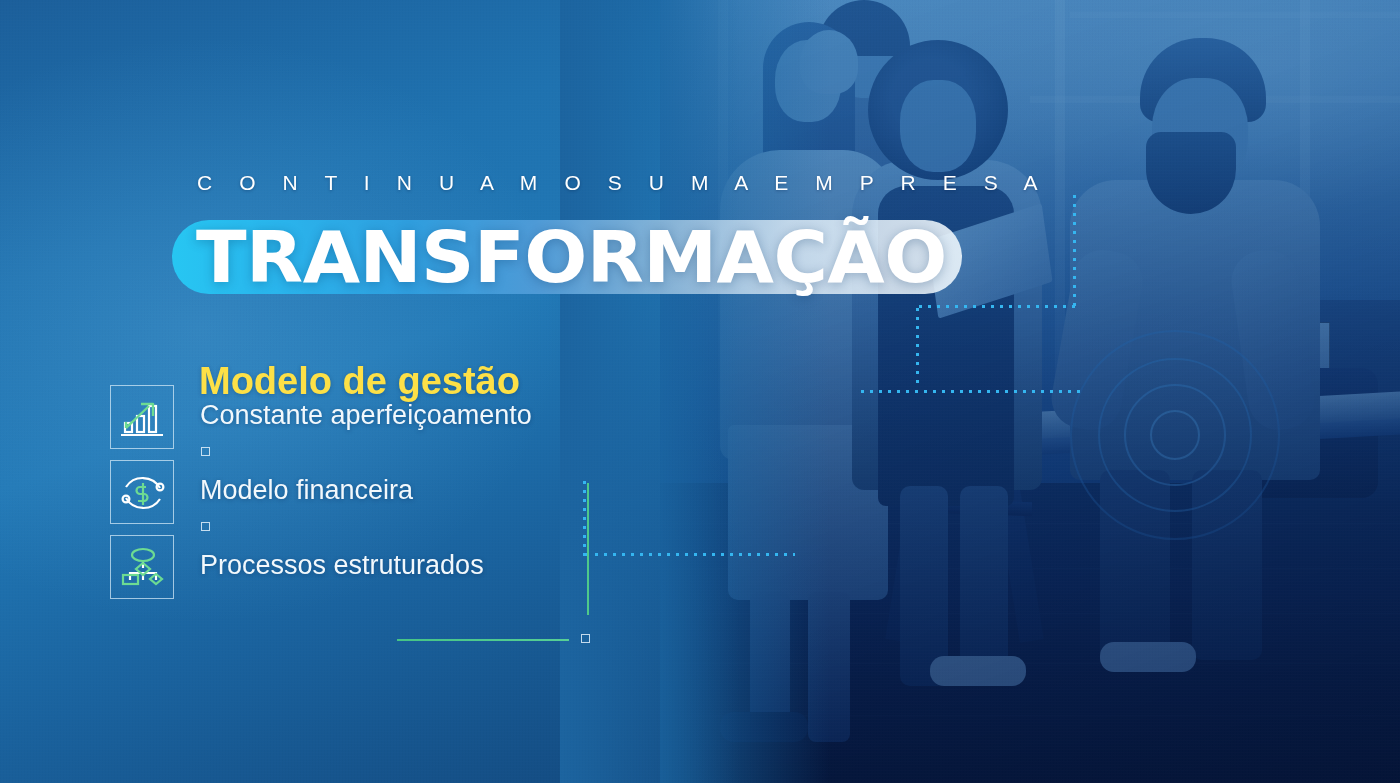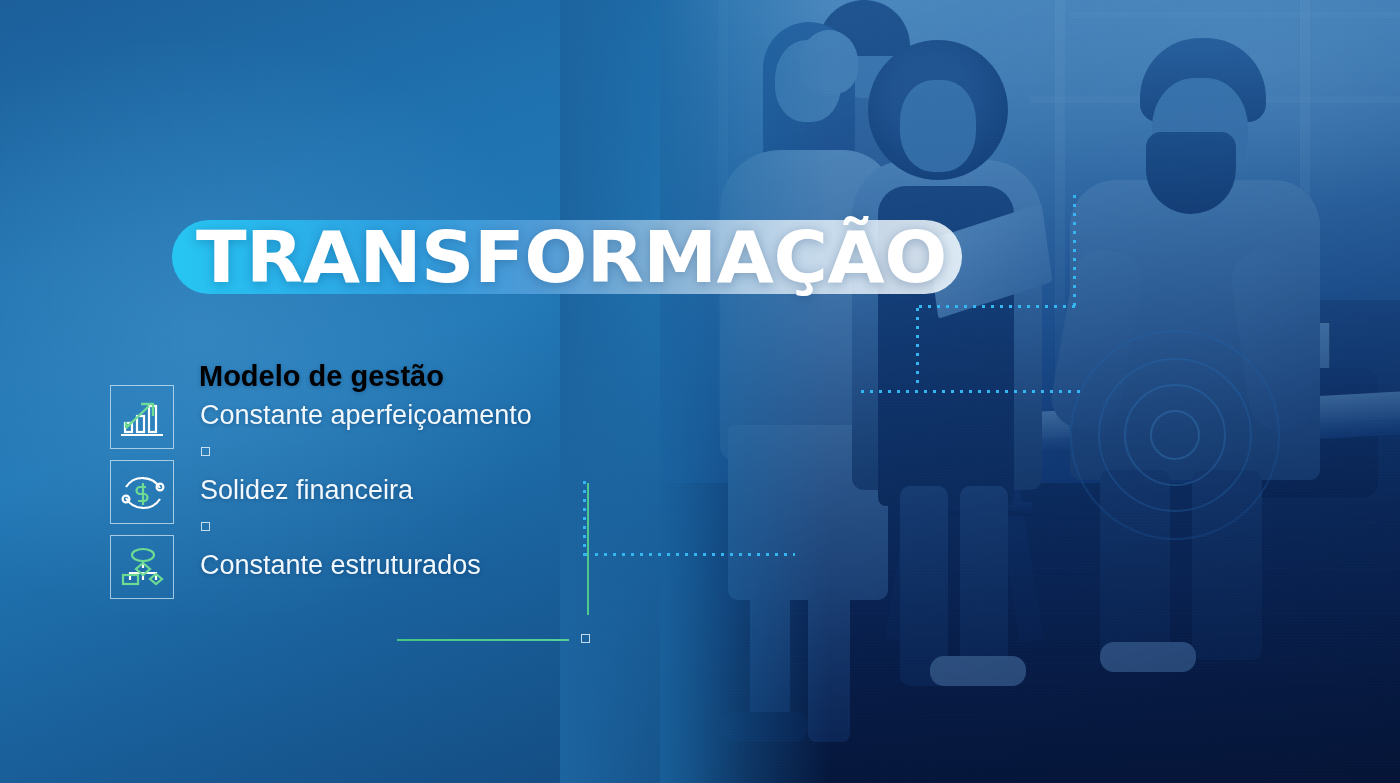--- a/index.html
+++ b/index.html
@@ -145,21 +145,21 @@
     font-size:72px; font-weight:700; color:#ffffff; letter-spacing:-0.5px;
     line-height:82px; white-space:nowrap;
     text-shadow:0 2px 10px rgba(0,45,95,.28);
     font-family:"DejaVu Sans", sans-serif;
     transform:scaleX(1.03); transform-origin:left center;
   }
 
   
   .sub{
     position:absolute; left:199px; top:360px;
-    font-size:29px; font-weight:700; color:#000000; white-space:nowrap;
+    font-size:38px; font-weight:700; color:#fde047; white-space:nowrap;
     text-shadow:0 1px 4px rgba(0,40,85,.3);
   }
 
   
   .feat{ position:absolute; left:110px; }
   .feat.f1{ top:385px; } .feat.f2{ top:460px; } .feat.f3{ top:535px; }
   .ibox{
     position:absolute; left:0; top:0; width:64px; height:64px;
     border:1.6px solid rgba(215,235,248,.72);
   }
@@ -281,20 +281,21 @@
   <div class="panel-fade"></div>
   <div class="noise"></div>
 
   <div class="dots v" style="left:1073px; top:192px; height:116px;"></div>
   <div class="dots h" style="left:916px;  top:305px; width:160px;"></div>
   <div class="dots v" style="left:916px;  top:305px; height:84px;"></div>
   <div class="dots h" style="left:858px;  top:390px; width:222px;"></div>
   <div class="dots v" style="left:583px;  top:478px; height:78px;"></div>
   <div class="dots h" style="left:583px;  top:553px; width:212px;"></div>
 
+  <div class="kicker">C O N T I N U A M O S   U M A   E M P R E S A</div>
 
   <div class="pill"></div>
   <div class="title">TRANSFORMAÇÃO</div>
 
   <div class="sub">Modelo de gestão</div>
 
   <div class="feat f1">
     <div class="ibox">
       <svg width="52" height="52" viewBox="0 0 52 52">
         <g fill="none" stroke="#ffffff" stroke-width="2.2">
@@ -321,40 +322,40 @@
           <path d="M43 32 A20 20 0 0 1 9 31"></path>
           <circle cx="9" cy="32" r="3.4"></circle>
           <circle cx="43" cy="20" r="3.4"></circle>
         </g>
         <g fill="none" stroke="#6ddb92" stroke-width="2.2">
           <path d="M29 20 h-6 a3.4 3.4 0 0 0 0 7 h4 a3.4 3.4 0 0 1 0 7 h-6"></path>
           <path d="M26 16 v22"></path>
         </g>
       </svg>
     </div>
-    <div class="feat-label">Solidez financeira</div>
+    <div class="feat-label">Modelo financeira</div>
   </div>
 
   <div class="feat f3">
     <div class="ibox">
       <svg width="52" height="52" viewBox="0 0 52 52">
         <g fill="none" stroke="#ffffff" stroke-width="2.2">
           <path d="M26 20 V26"></path>
           <path d="M13 38 V31 H39 V38"></path>
           <path d="M26 30 V38"></path>
         </g>
         <g fill="none" stroke="#6ddb92" stroke-width="2.2">
           <ellipse cx="26" cy="13" rx="11" ry="6"></ellipse>
           <path d="M26 21 L33 27 L26 33 L19 27 Z"></path>
           <rect x="6" y="33" width="15" height="9"></rect>
           <path d="M39 32 L45 37 L39 42 L33 37 Z"></path>
         </g>
       </svg>
     </div>
-    <div class="feat-label">Constante estruturados</div>
+    <div class="feat-label">Processos estruturados</div>
   </div>
 
   <div class="sq s1"></div>
   <div class="sq s2"></div>
   <div class="sq s3"></div>
   <div class="vline"></div>
   <div class="hline"></div>
 
 </div>
 

